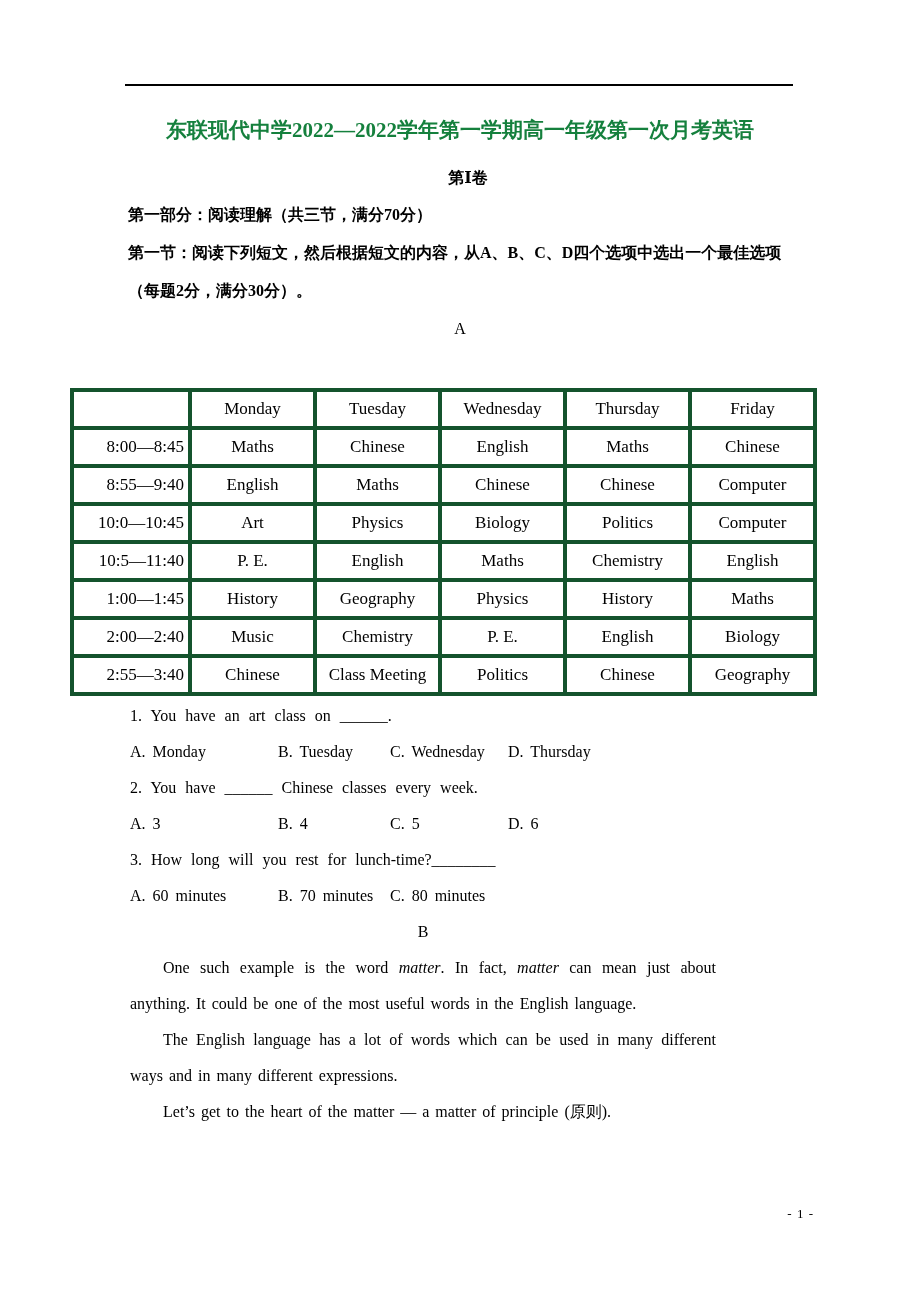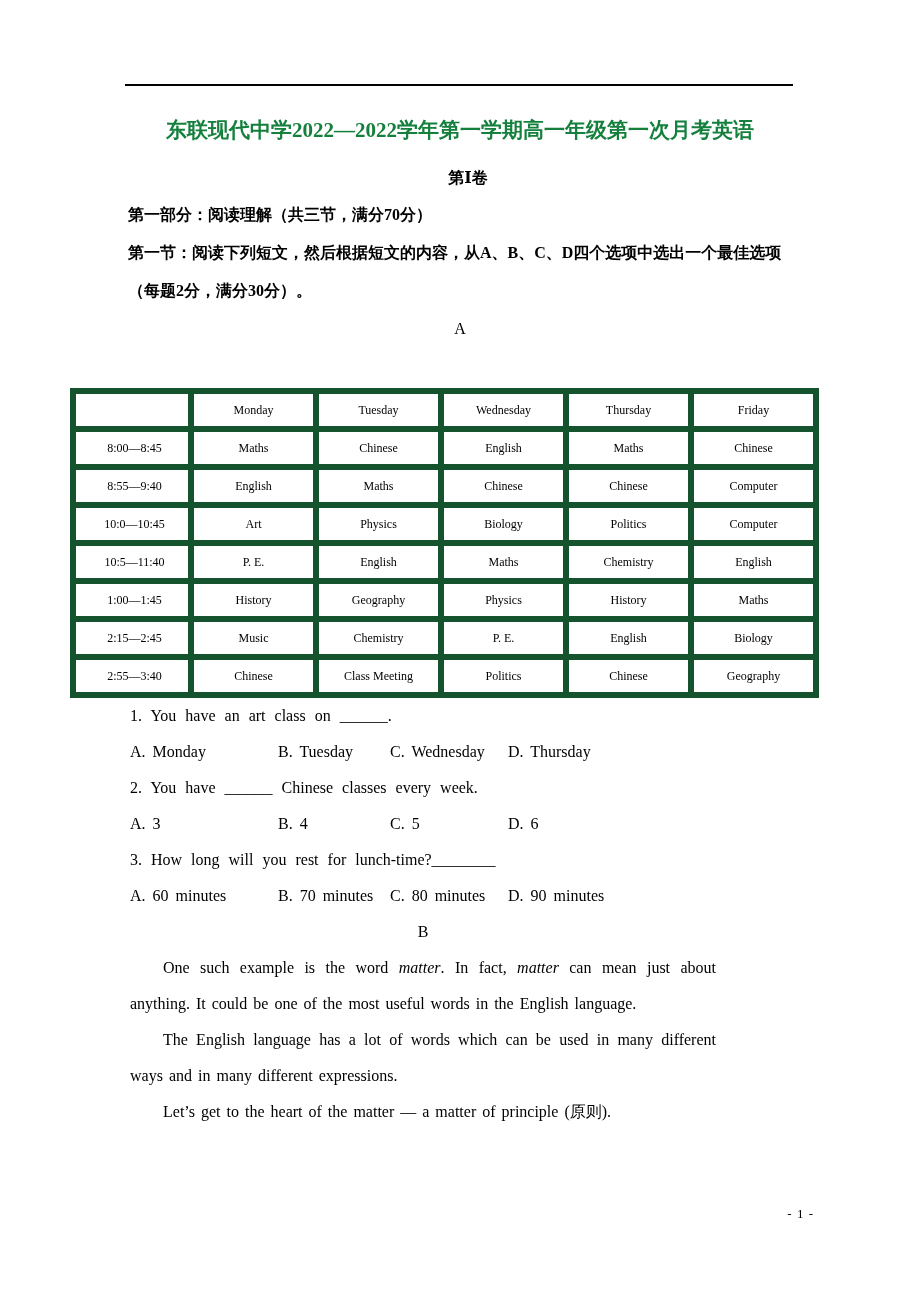--- a/index.html
+++ b/index.html
@@ -51,30 +51,30 @@
   .headings-block .bold-line { font-weight: bold; white-space: nowrap; }
   .passage-label { text-align: center; font-weight: normal; font-size: 16px; }
 
   table.timetable {
     position: absolute;
     top: 388px; left: 70px;
     border-collapse: collapse;
     table-layout: fixed;
   }
   .timetable th, .timetable td {
-    border: 6px solid #14532d;
+    border: 4px solid #14532d;
     height: 38px;
-    font-size: 12px;
+    font-size: 17px;
     font-weight: normal;
     text-align: center;
     padding: 0 4px;
     overflow: hidden;
     white-space: nowrap;
   }
-  .timetable td.time-cell { text-align: center; padding-left: 9px; }
+  .timetable td.time-cell { text-align: right; padding-left: 9px; }
 
   .lower-block {
     position: absolute;
     top: 698px; left: 0;
     width: 846px;
     padding: 0 130px;
     line-height: 36px;
     font-size: 16px;
   }
   .q-stem { word-spacing: 5px; }
@@ -171,21 +171,21 @@
       </tr>
       <tr>
         <td class="time-cell">1:00—1:45</td>
         <td>History</td>
         <td>Geography</td>
         <td>Physics</td>
         <td>History</td>
         <td>Maths</td>
       </tr>
       <tr>
-        <td class="time-cell">2:15—2:45</td>
+        <td class="time-cell">2:00—2:40</td>
         <td>Music</td>
         <td>Chemistry</td>
         <td>P. E.</td>
         <td>English</td>
         <td>Biology</td>
       </tr>
       <tr>
         <td class="time-cell">2:55—3:40</td>
         <td>Chinese</td>
         <td>Class Meeting</td>
@@ -212,21 +212,20 @@
       <span>B. 4</span>
       <span>C. 5</span>
       <span>D. 6</span>
     </div>
 
     <div class="q-stem">3. How long will you rest for lunch-time?________</div>
     <div class="q-options">
       <span>A. 60 minutes</span>
       <span>B. 70 minutes</span>
       <span>C. 80 minutes</span>
-      <span>D. 90 minutes</span>
     </div>
 
     <div class="passage-b-label">B</div>
 
     <p class="para"><span>One such example is the word </span><span class="em">matter</span><span>. In fact, </span><span class="em">matter</span><span> can mean just about anything. It could be one of the most useful words in the English language.</span></p>
 
     <p class="para">The English language has a lot of words which can be used in many different ways and in many different expressions.</p>
 
     <p class="para">Let’s get to the heart of the matter — a matter of principle (原则).</p>
 

